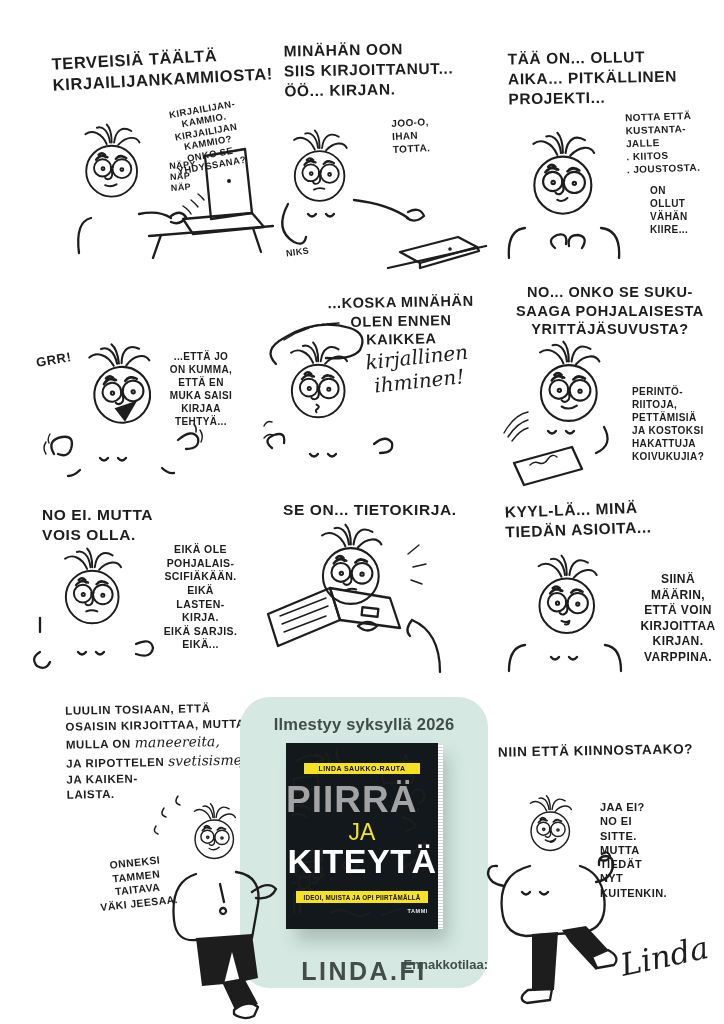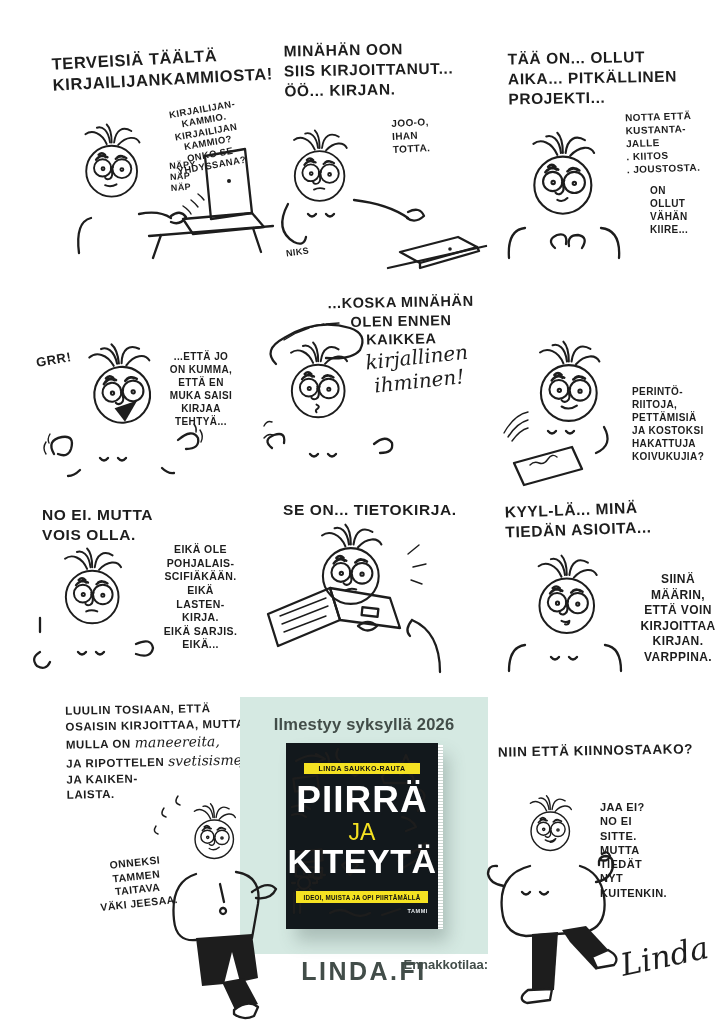--- a/index.html
+++ b/index.html
@@ -20,30 +20,30 @@
   .cur{font-family:"DejaVu Serif",serif;font-style:italic;font-weight:500;
     letter-spacing:0;white-space:pre-line;color:var(--ink);}
   .ctr{text-align:center;}
   
   svg.art{overflow:visible;}
   svg.art *{stroke:var(--ink);stroke-width:2.3;fill:none;stroke-linecap:round;stroke-linejoin:round;}
   svg.art .fil{fill:var(--ink);stroke:none;}
   svg.art .thin{stroke-width:1.4;}
   svg.art .wht{fill:#fff;}
   
-  #promo{left:240px;top:697px;width:248px;height:257px;background:var(--mint);}
+  #promo{left:240px;top:697px;width:248px;height:291px;background:var(--mint);border-radius:30px;}
   #promo-header{width:100%;top:18px;text-align:center;color:var(--slate);
     font-size:16.5px;font-weight:800;letter-spacing:.2px;}
   #book{left:46px;top:46px;width:152px;height:186px;background:var(--cover);
     box-shadow:10px 12px 16px rgba(60,80,75,.28);}
   #book-edge{right:-5px;top:2px;width:5px;height:184px;
     background:repeating-linear-gradient(180deg,#fff 0 2px,#cfd8d4 2px 3px);}
   #book .band{background:var(--yellow);color:#111;font-weight:800;text-align:center;}
   #book-author{left:18px;top:20px;width:116px;font-size:7px;letter-spacing:.4px;padding:2px 0;}
-  #book-title1{width:100%;top:38px;text-align:center;color:#ffffff;font-weight:800;
+  #book-title1{width:100%;top:38px;color:#a3a3a3;font-weight:800;
     font-size:37px;letter-spacing:1px;line-height:1;}
   #book-title2{width:100%;top:78px;text-align:center;color:var(--yellow);
     font-weight:400;font-size:23px;line-height:1;}
   #book-title3{width:100%;top:101px;text-align:center;color:#fff;font-weight:800;
     font-size:34px;letter-spacing:.5px;line-height:1;}
   #book-sub{left:10px;top:148px;width:132px;font-size:6.3px;letter-spacing:.2px;padding:2.5px 0;}
   #book-pub{right:10px;top:165px;color:#e8ecef;font-size:5.5px;font-weight:700;letter-spacing:.6px;}
   #order-label{width:100%;top:260px;text-align:right;color:var(--slate);
     font-size:13px;font-weight:800;}
   #order-site{width:100%;top:260px;text-align:center;color:var(--slate);
@@ -187,20 +187,23 @@
     </g>
     <g transform="translate(12,34) scale(0.85)">
       <use href="#d-head"></use>
       <path d="M50 76 q5 2 1 5 q-3 2 -1 4"></path>
     </g>
     <path d="M2 120 q3 -6 8 -4 M2 132 q4 -5 9 -3" class="thin"></path>
     <path d="M10 142 q-10 -8 2 -13 q12 -4 10 8 M112 138 q12 -10 18 -1 q2 10 -12 10"></path>
     <use href="#d-chest" transform="translate(48,148)"></use>
   </svg>
 
+  <div class="abs hand cap ctr" style="left:505px;top:283px;width:210px;font-size:14.5px">NO... ONKO SE SUKU-
+SAAGA POHJALAISESTA
+YRITTÄJÄSUVUSTA?</div>
   <div class="abs hand bub" style="left:632px;top:385px">PERINTÖ-
 RIITOJA,
 PETTÄMISIÄ
 JA KOSTOKSI
 HAKATTUJA
 KOIVUKUJIA?</div>
   <svg class="abs art" style="left:500px;top:335px" width="158" height="160" viewBox="0 0 158 160">
     <g transform="translate(22,4) scale(0.9)">
       <use href="#d-head"></use>
       <path d="M44 75 q8 5 17 -1"></path>

